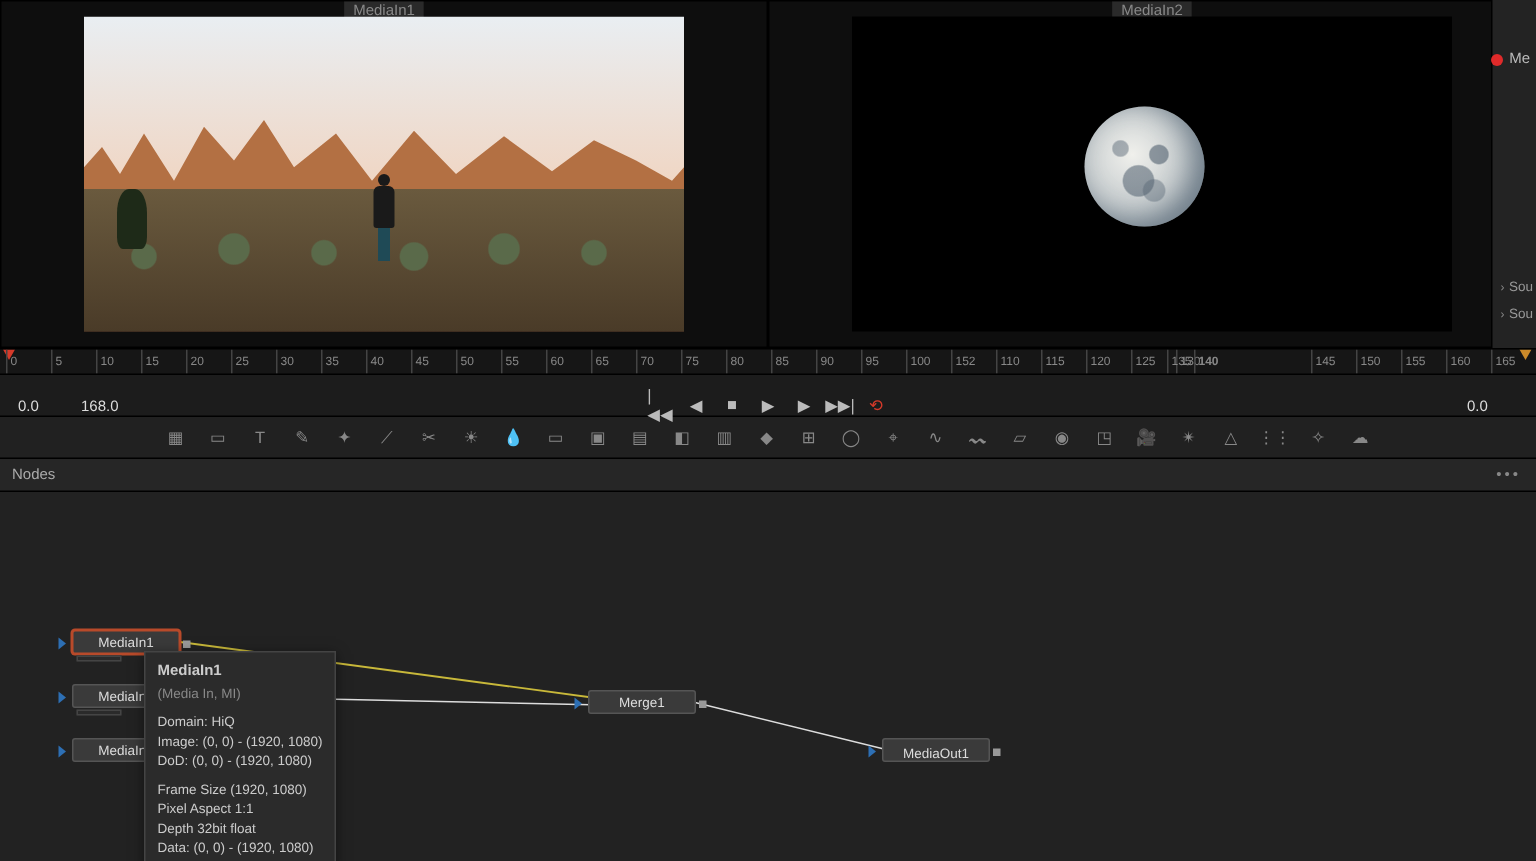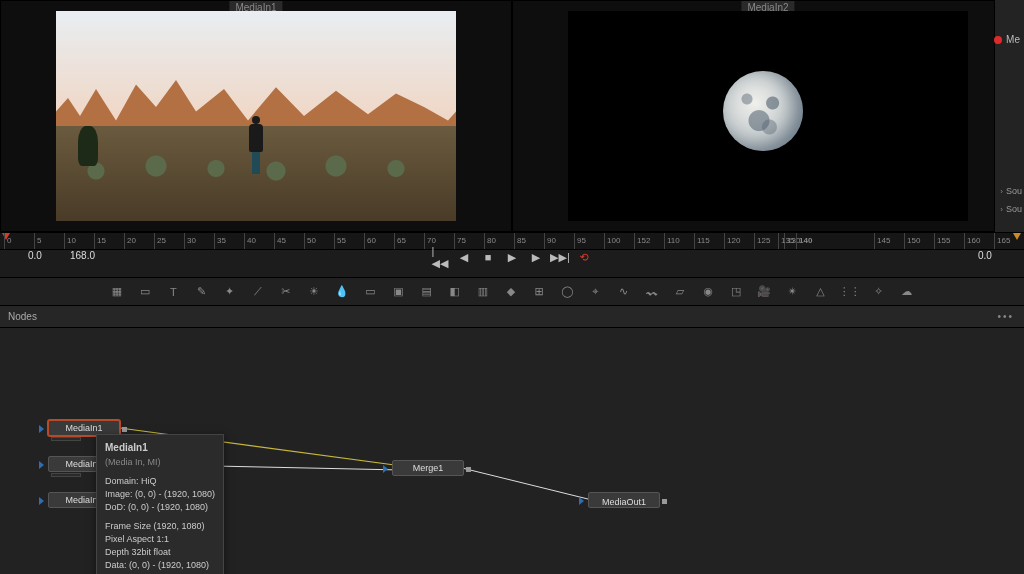--- a/index.html
+++ b/index.html
@@ -32,21 +32,21 @@
   .insp-row { position:absolute; right:2px; font-size:9px; color:#999; display:flex; align-items:center; gap:3px; }
   .chev { font-size:8px; color:#888; }
 
   
   .ruler { height:18px; background:#161616; border-top:1px solid #000; border-bottom:1px solid #000; position:relative; overflow:hidden; }
   .ruler .tick { position:absolute; top:0; height:100%; border-left:1px solid #444; font-size:8px; color:#888; padding-left:2px; padding-top:3px; }
   .playhead { position:absolute; top:0; left:2px; width:0; height:0; border-left:4px solid transparent; border-right:4px solid transparent; border-top:7px solid #d63a2a; }
   .inpoint { position:absolute; top:0; right:3px; width:0; height:0; border-left:4px solid transparent; border-right:4px solid transparent; border-top:7px solid #cc8a2a; }
 
   
-  .transport { height:28px; background:#1c1c1c; display:flex; align-items:flex-start; padding:0 28px; border-bottom:1px solid #000; position:relative; }
+  .transport { height:28px; background:#1c1c1c; display:flex; align-items:flex-end; padding:0 12px; border-bottom:1px solid #000; position:relative; }
   .tfield { font-size:10px; color:#ddd; min-width:32px; }
   .tfield.right { position:absolute; right:14px; }
   .tbtns { position:absolute; left:50%; transform:translateX(-50%); display:flex; gap:10px; align-items:center; }
   .tbtn { width:14px; height:14px; color:#bbb; display:flex; align-items:center; justify-content:center; cursor:pointer; }
   .tbtn.loop { color:#d63a2a; }
 
   
   .toolbar { height:28px; background:#212121; display:flex; align-items:center; gap:14px; padding:0 110px; border-bottom:1px solid #000; }
   .tool { width:16px; height:16px; color:#888; display:flex; align-items:center; justify-content:center; cursor:pointer; }
 

